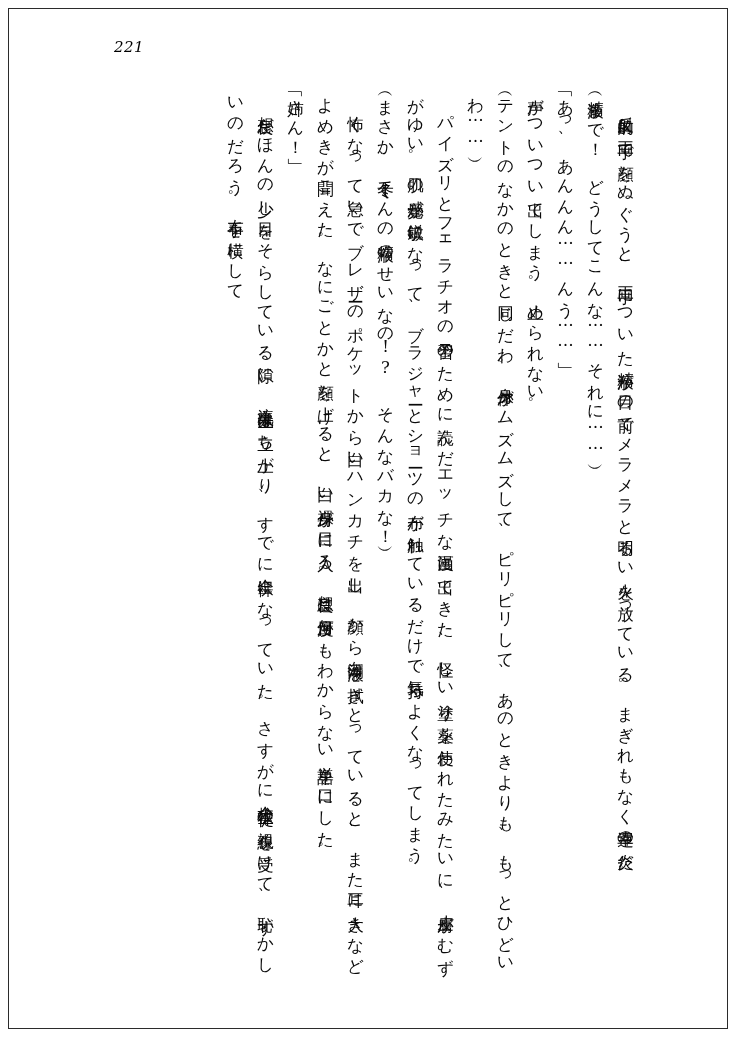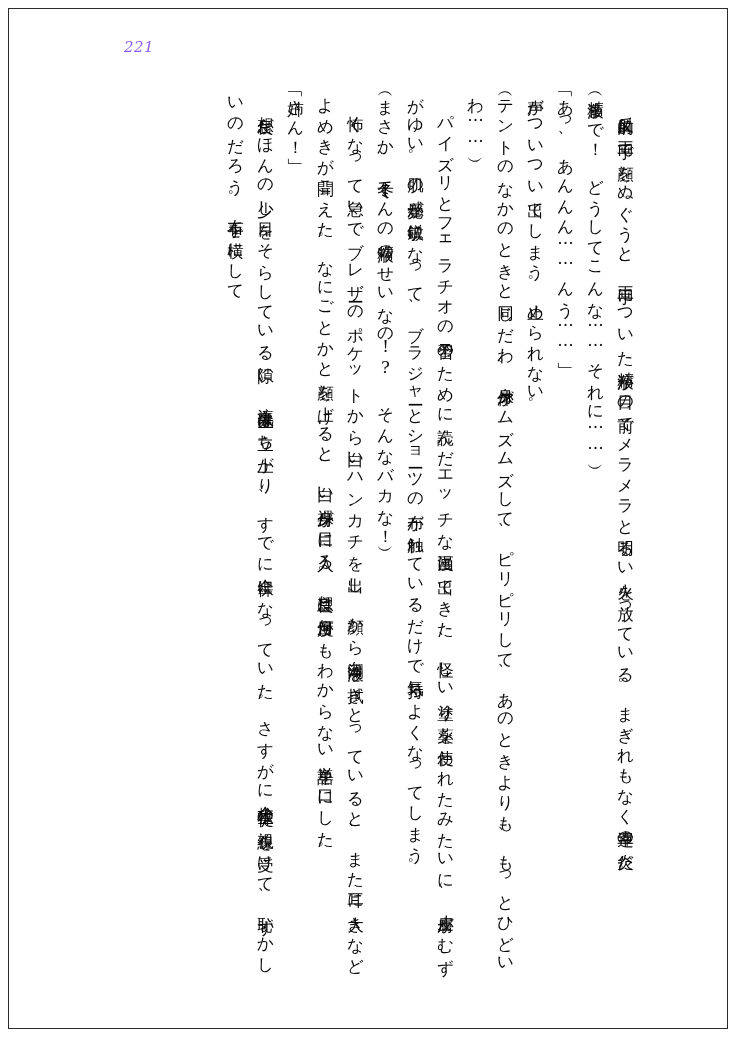--- a/index.html
+++ b/index.html
@@ -27,27 +27,27 @@
     left: 8px;
     top: 8px;
     right: 8px;
     bottom: 8px;
     border: 1px solid #2b2b2b;
     box-sizing: border-box;
     pointer-events: none;
   }
   .page-number {
     position: absolute;
-    left: 124px;
+    left: 114px;
     top: 38px;
     font-size: 15px;
     font-style: italic;
     font-family: "DejaVu Serif", "Liberation Serif", serif;
     letter-spacing: 0.5px;
-    color: #8b5cf6;
+    color: #000000;
   }
   
   .body-text {
     position: absolute;
     top: 86px;
     right: 96px;
     height: 880px;
     width: 560px;
     writing-mode: vertical-rl;
     text-orientation: upright;

